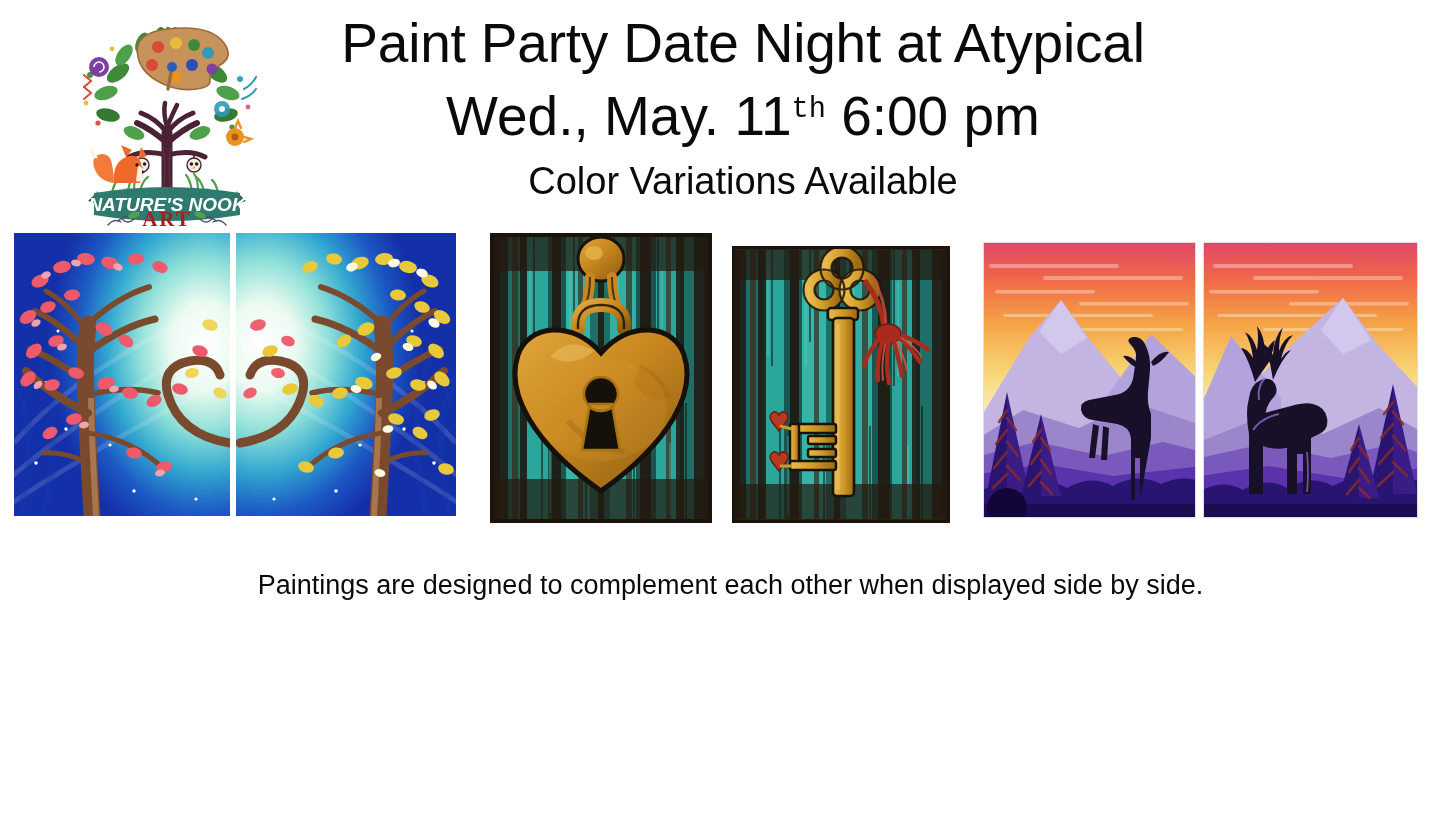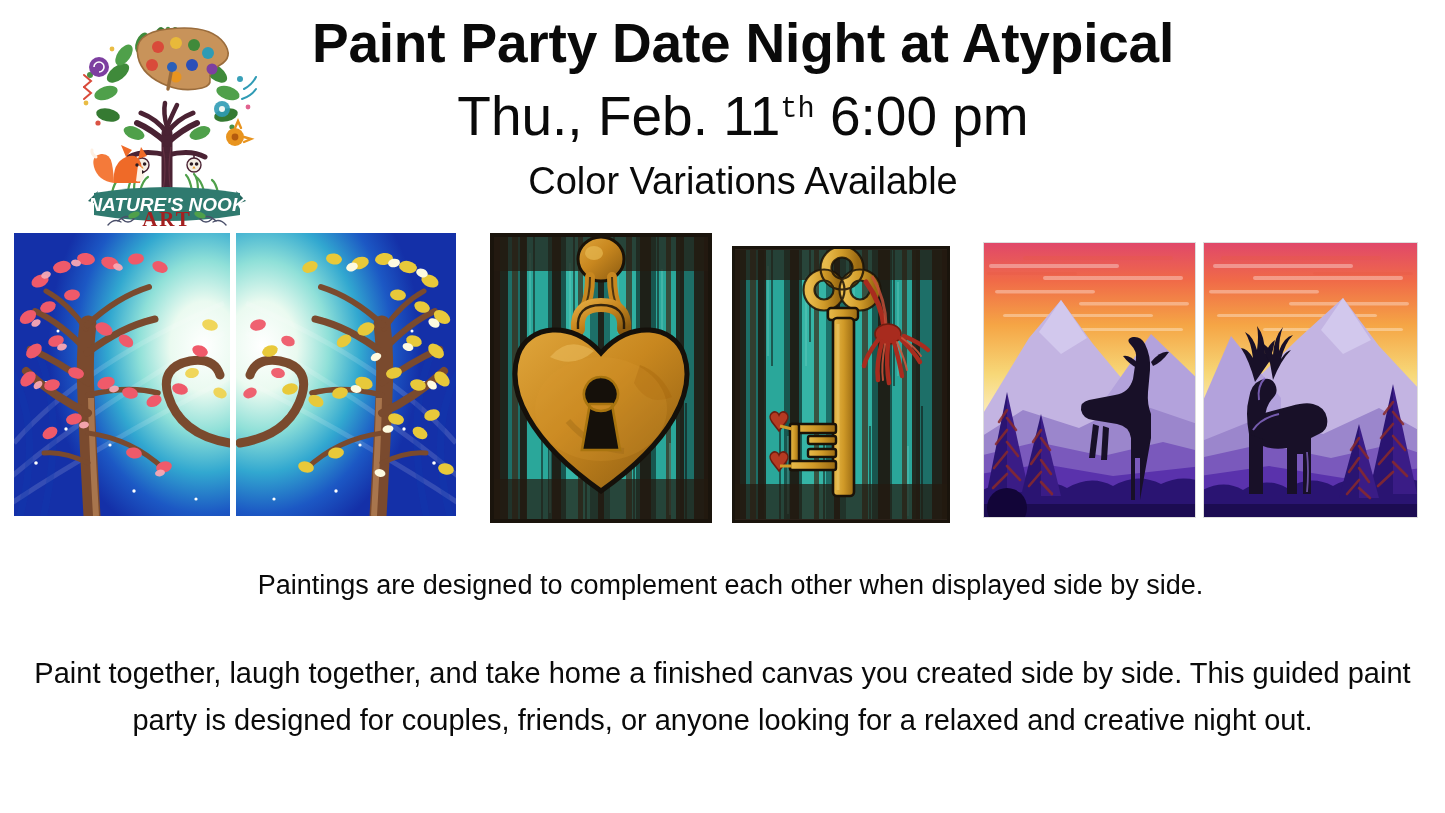--- a/index.html
+++ b/index.html
@@ -34,21 +34,21 @@
   .heading-block {
     position: absolute;
     left: 278px;
     top: 8px;
     width: 930px;
     text-align: center;
   }
   .title-line1 {
     font-size: 55px;
     line-height: 71px;
-    font-weight: 700;
+    font-weight: 400;
     letter-spacing: -0.2px;
     white-space: nowrap;
   }
   .title-line2 {
     font-size: 55px;
     line-height: 74px;
     font-weight: 400;
     white-space: nowrap;
   }
   .title-line2 .sup {
@@ -258,21 +258,21 @@
       </g>
       <g>
         <ellipse cx="62" cy="200" rx="6" ry="3" fill="#4fa04a" transform="rotate(-20 62 200)"></ellipse>
         <ellipse cx="128" cy="200" rx="6" ry="3" fill="#4fa04a" transform="rotate(20 128 200)"></ellipse>
       </g>
     </svg>
   </div>
 
   <div class="heading-block">
     <div class="title-line1">Paint Party Date Night at Atypical</div>
-    <div class="title-line2"><span>Thu., Feb. 11</span><span class="sup">th</span><span> 6:00 pm</span></div>
+    <div class="title-line2"><span>Wed., May. 11</span><span class="sup">th</span><span> 6:00 pm</span></div>
     <div class="subtitle">Color Variations Available</div>
   </div>
 
   <div class="artwork-row">
 
     <div class="canvas-art art-tree-left">
       <svg viewBox="0 0 216 283" xmlns="http://www.w3.org/2000/svg">
         <defs>
           <radialGradient id="glowL" cx="88%" cy="40%" r="72%">
             <stop offset="0%" stop-color="#ffffff"></stop>
@@ -879,15 +879,14 @@
 
         <path d="M50 188 q8 -12 26 -16" stroke="#8d6ed0" stroke-width="2" fill="none" opacity="0.8"></path>
         <path d="M56 158 q-2 -14 6 -22" stroke="#8d6ed0" stroke-width="2" fill="none" opacity="0.8"></path>
         <path d="M104 210 q2 20 0 40" stroke="#8d6ed0" stroke-width="1.8" fill="none" opacity="0.7"></path>
         <rect x="0.5" y="0.5" width="214" height="275" fill="none" stroke="#dedede" stroke-width="1"></rect>
       </svg>
     </div>
   </div>
 
   <div class="caption">Paintings are designed to complement each other when displayed side by side.</div>
-  <div class="body-copy">Paint together, laugh together, and take home a finished canvas you created side by side. This guided paint party is designed for couples, friends, or anyone looking for a relaxed and creative night out.</div>
 
 </div>
 
 </body></html>

